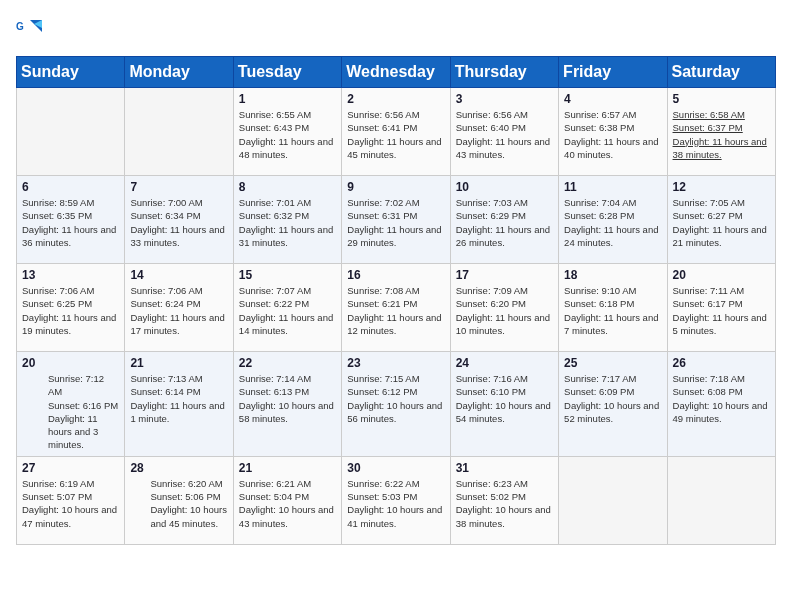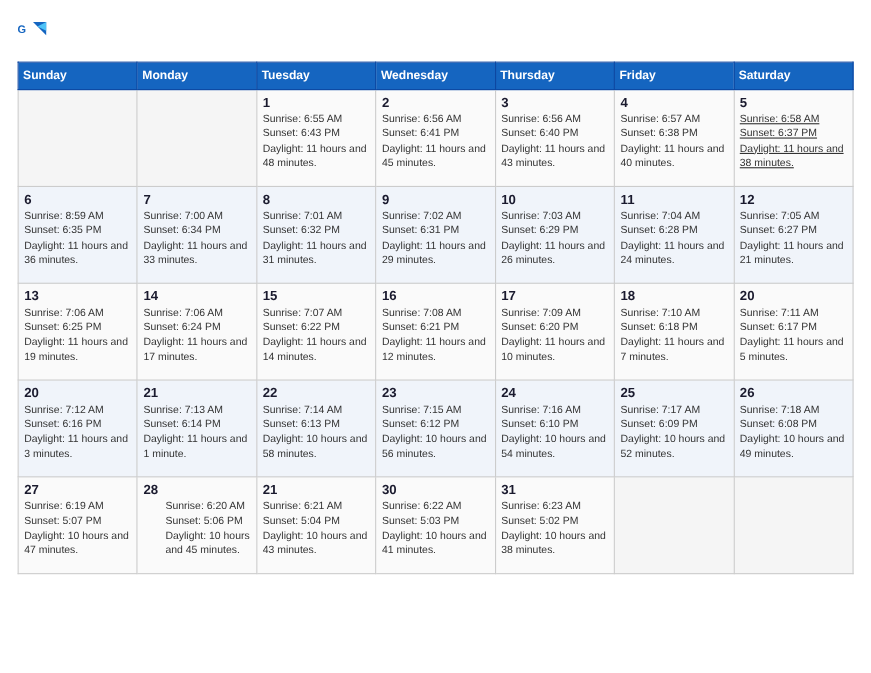--- a/index.html
+++ b/index.html
@@ -45,21 +45,21 @@
       margin-top: 2px;
     }
     table {
       width: 100%;
       border-collapse: collapse;
       table-layout: fixed;
     }
     thead th {
       background: #1565c0;
       color: #fff;
-      font-size: 11px;
+      font-size: 16px;
       font-weight: bold;
       padding: 6px 4px;
       text-align: left;
       border: 1px solid #0d47a1;
     }
     tbody td {
       border: 1px solid #ccc;
       vertical-align: top;
       padding: 4px 5px;
       font-size: 10px;
@@ -221,35 +221,35 @@
 Daylight: 11 hours and 12 minutes.</div>
         </td>
         <td>
           <div class="day-num">17</div>
           <div class="cell-info" style="white-space: pre-line;">Sunrise: 7:09 AM
 Sunset: 6:20 PM
 Daylight: 11 hours and 10 minutes.</div>
         </td>
         <td>
           <div class="day-num">18</div>
-          <div class="cell-info" style="white-space: pre-line;">Sunrise: 7:10 AM
+          <div class="cell-info" style="white-space: pre-line;">Sunrise: 9:10 AM
 Sunset: 6:18 PM
 Daylight: 11 hours and 7 minutes.</div>
         </td>
         <td>
           <div class="day-num">20</div>
           <div class="cell-info" style="white-space: pre-line;">Sunrise: 7:11 AM
 Sunset: 6:17 PM
 Daylight: 11 hours and 5 minutes.</div>
         </td>
       </tr>
       <tr>
         <td>
           <div class="day-num">20</div>
-          <div class="cell-info" style="white-space: pre-line;">Sunrise: 7:12 AM
+          <div class="cell-info" style="white-space: pre-line; margin-left: 26px;">Sunrise: 7:12 AM
 Sunset: 6:16 PM
 Daylight: 11 hours and 3 minutes.</div>
         </td>
         <td>
           <div class="day-num">21</div>
           <div class="cell-info" style="white-space: pre-line;">Sunrise: 7:13 AM
 Sunset: 6:14 PM
 Daylight: 11 hours and 1 minute.</div>
         </td>
         <td>

